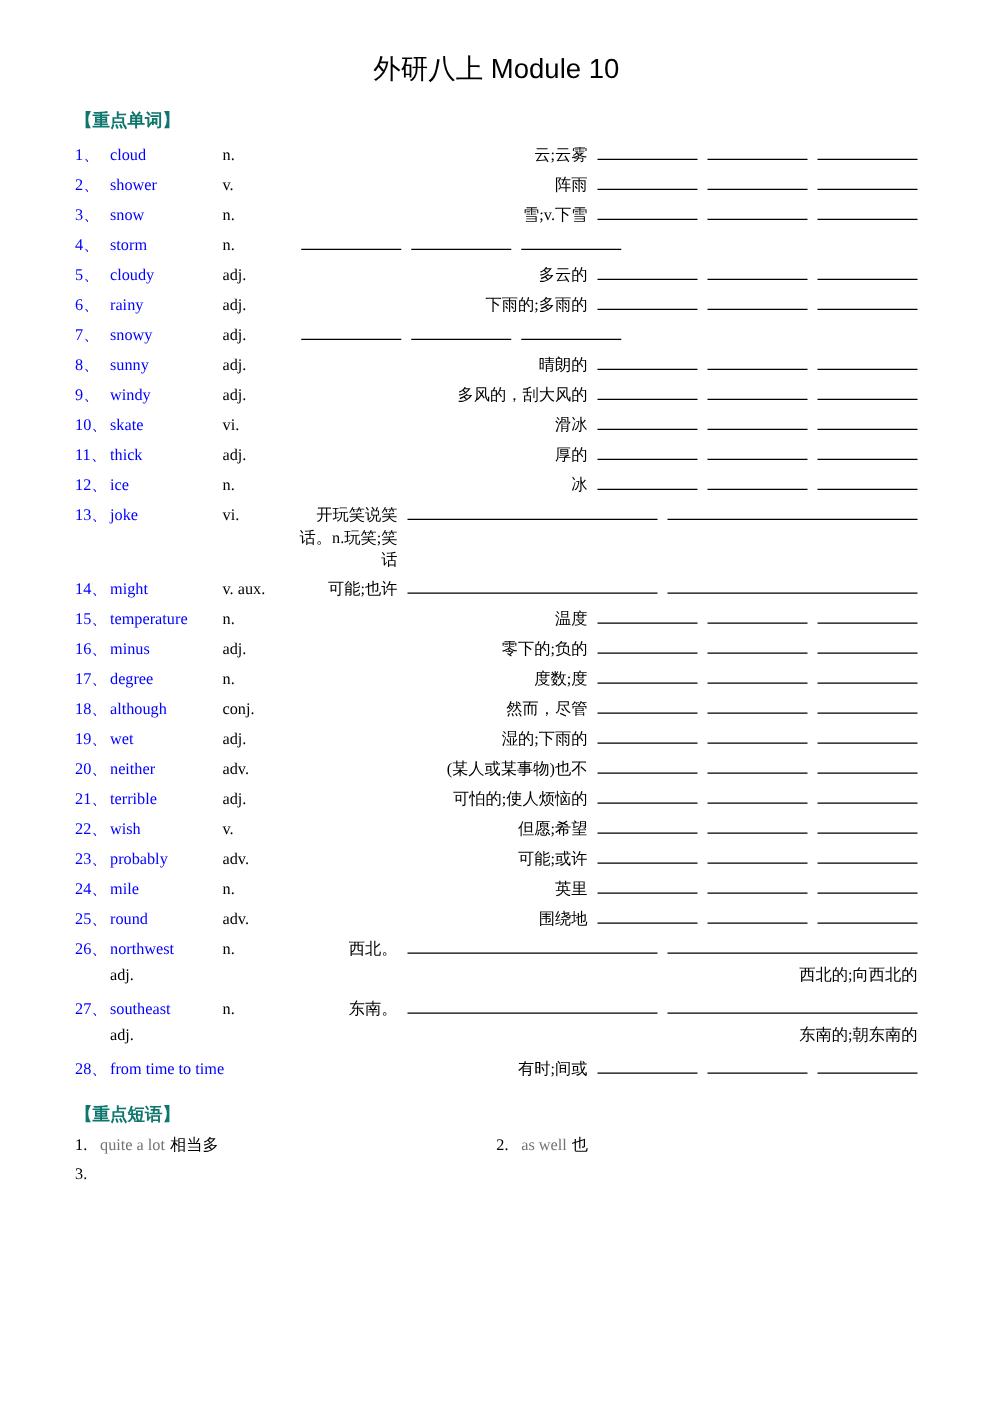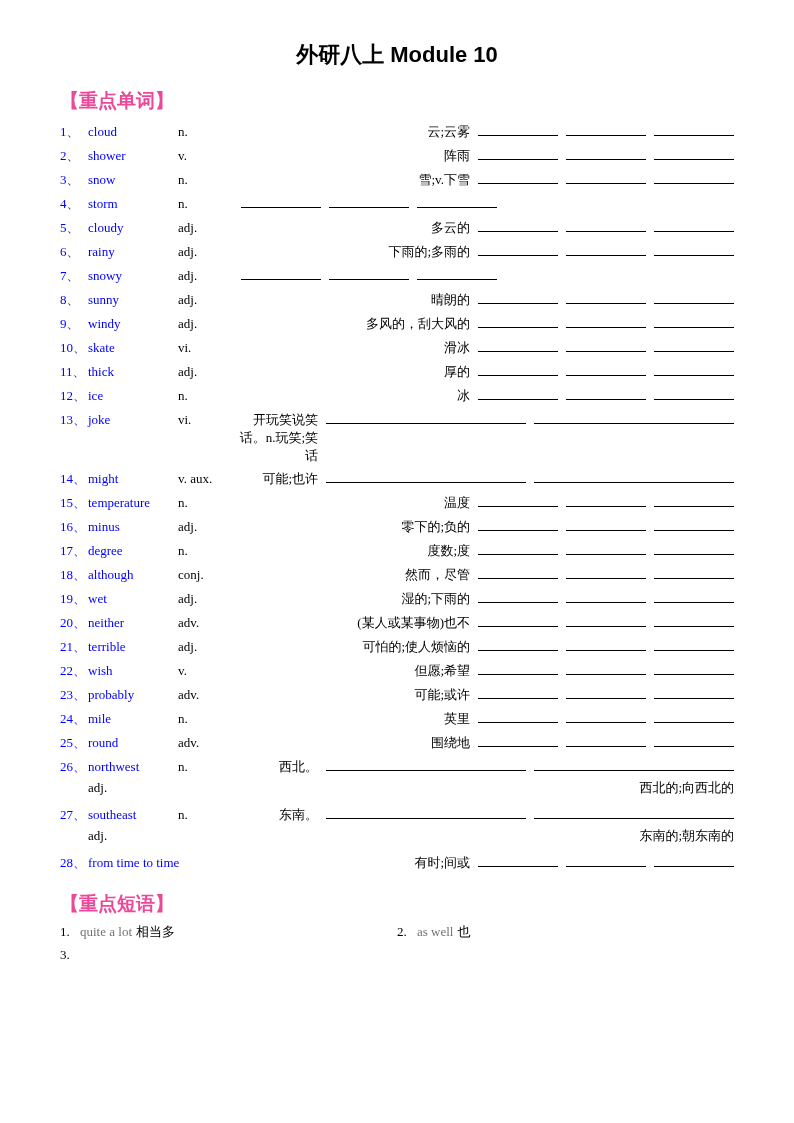--- a/index.html
+++ b/index.html
@@ -12,29 +12,29 @@
       min-height: 1123px;
       background: #fff;
       font-family: "SimSun", "宋体", serif;
       font-size: 14px;
       color: #000;
       padding: 40px 60px;
     }
     .page-title {
       text-align: center;
       font-size: 22px;
-      font-weight: bold;
+      font-weight: normal;
       color: #000;
       margin-bottom: 18px;
       font-family: "SimHei", "黑体", sans-serif;
     }
     .section-header {
       font-weight: bold;
-      color: #ec4899;
-      font-size: 19px;
+      color: #0f766e;
+      font-size: 14px;
       margin-bottom: 6px;
       font-family: "SimSun", serif;
     }
     .word-list {
       list-style: none;
       margin-bottom: 18px;
     }
     .word-item {
       display: flex;
       align-items: baseline;

